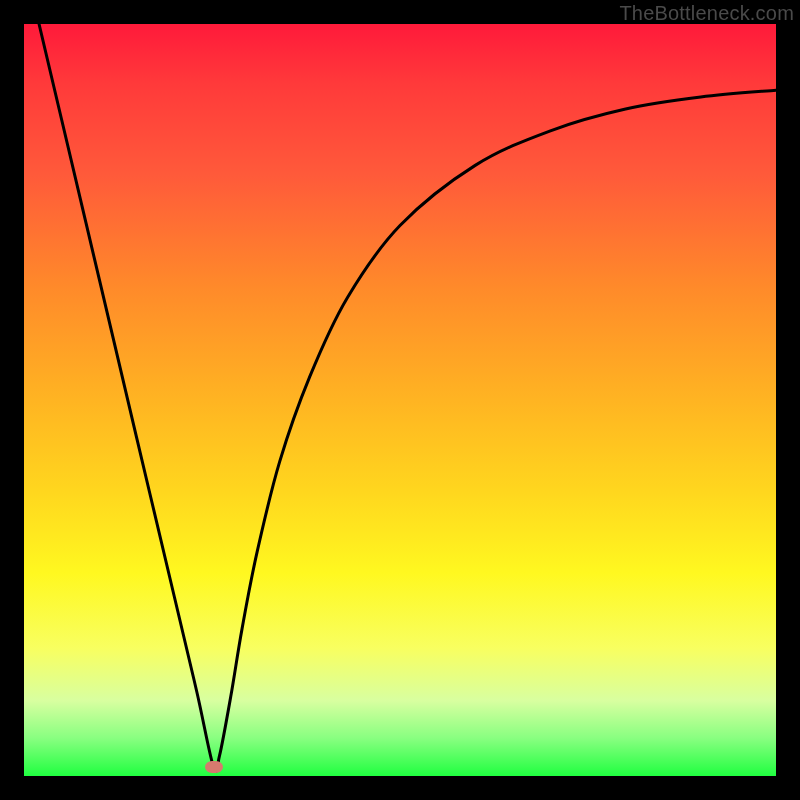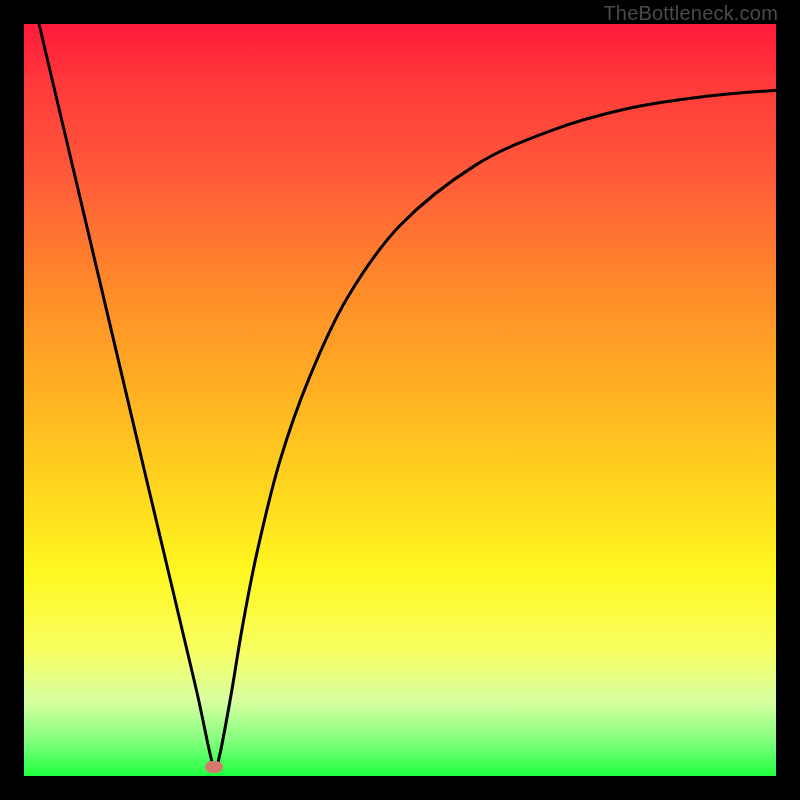--- a/index.html
+++ b/index.html
@@ -25,21 +25,21 @@
       #ffd61e 62%,
       #fff820 73%,
       #f8ff60 83%,
       #d8ffa0 90%,
       #88ff80 95%,
       #20ff40 100%);
   }
   .attrib {
     position: absolute;
     top: 2px;
-    right: 22px;
+    right: 6px;
     color: #4a4a4a;
     font-size: 20px;
     font-weight: 500;
     letter-spacing: 0.2px;
   }
   svg.curve {
     position: absolute;
     left: 0;
     top: 0;
     width: 752px;

